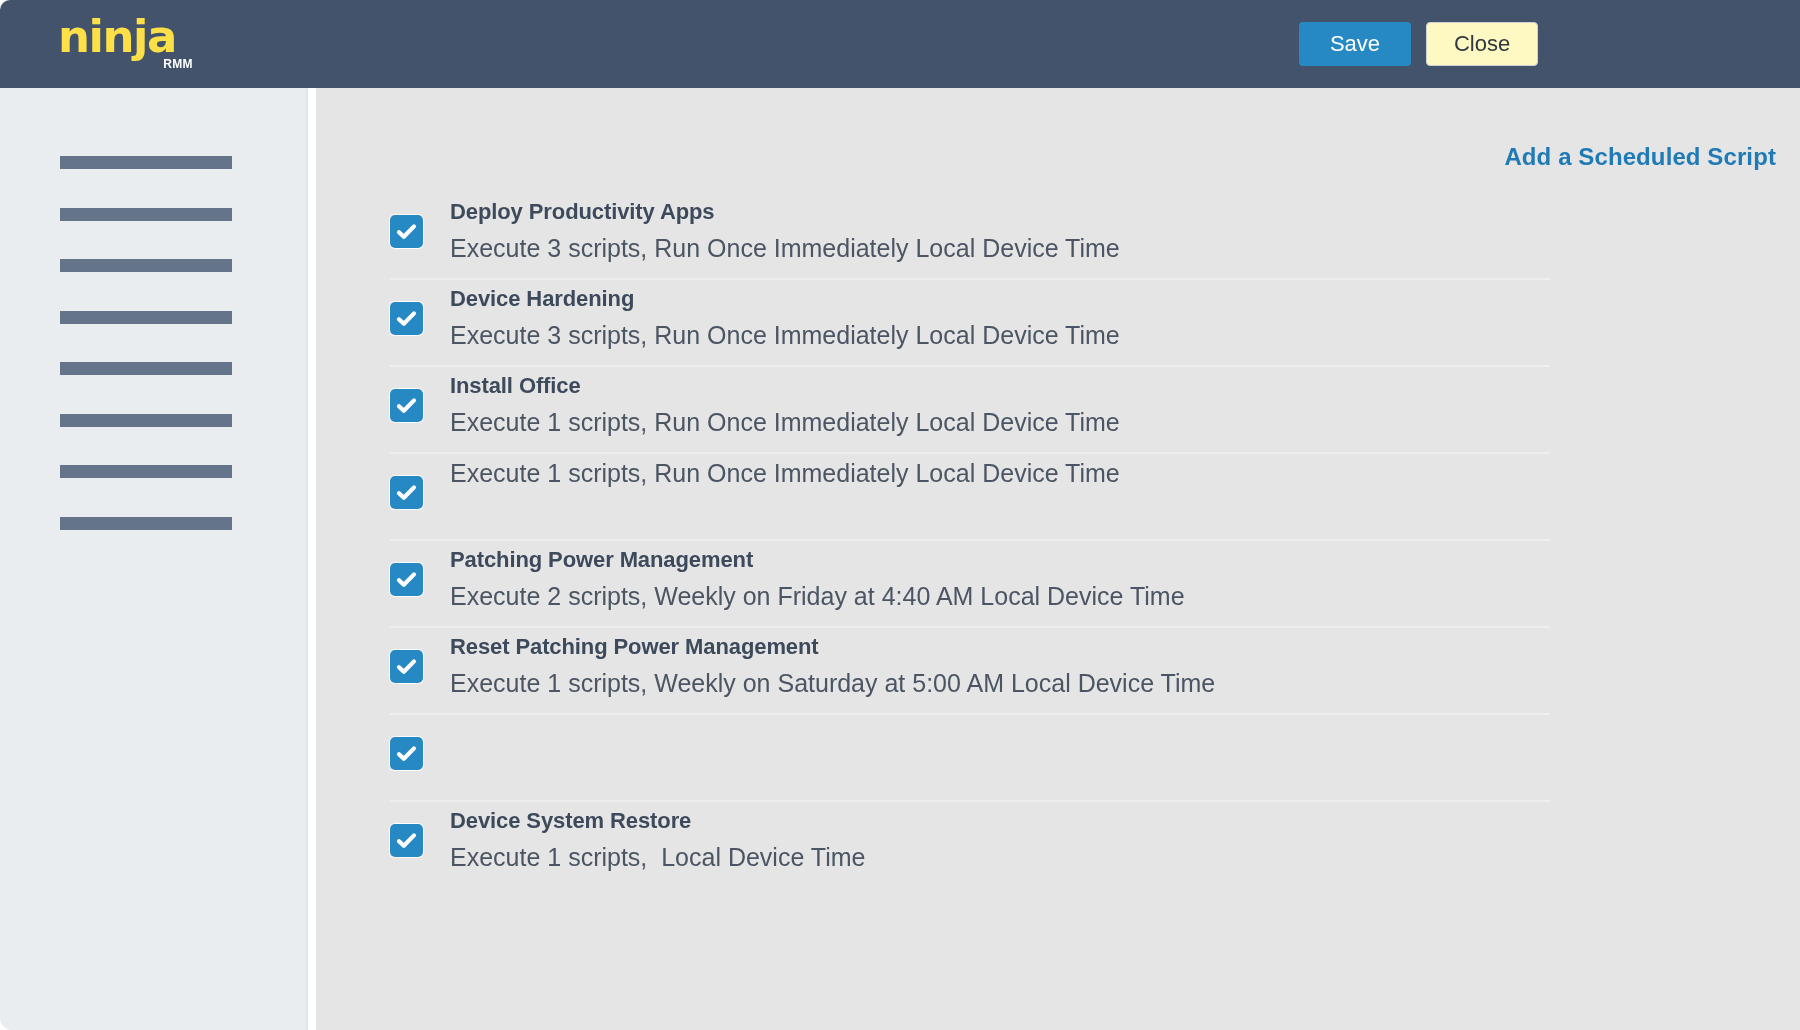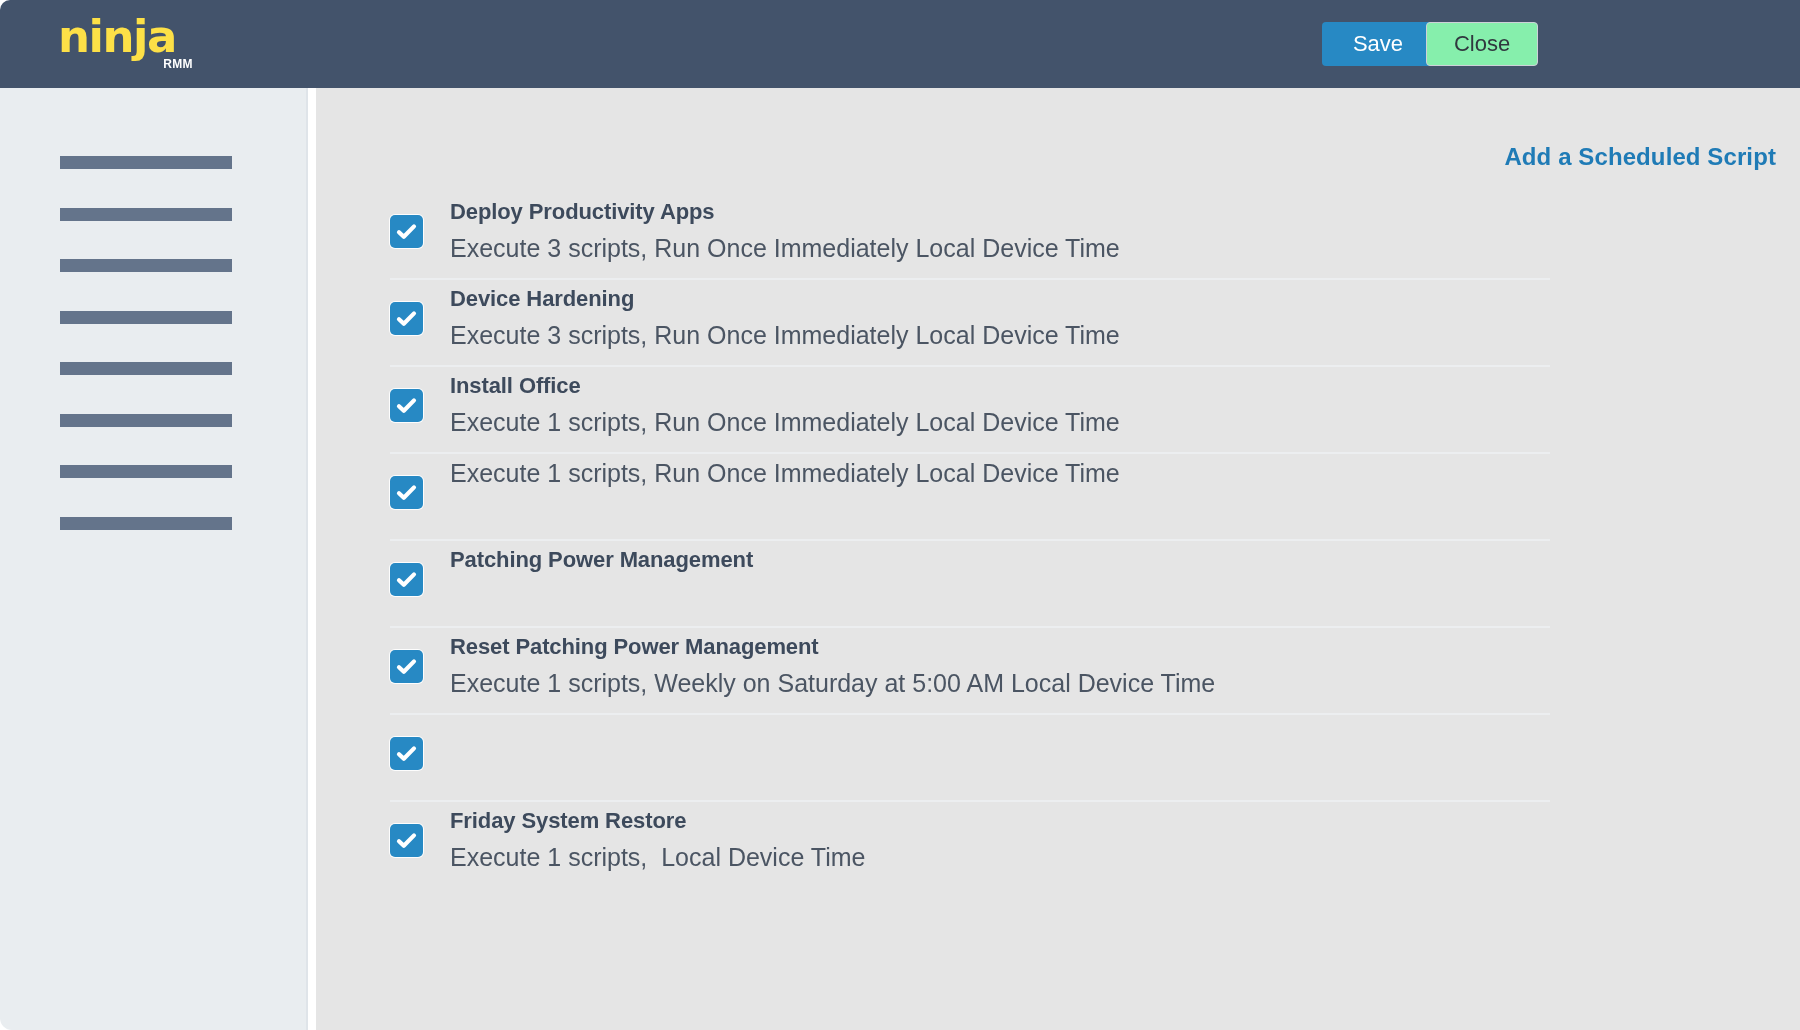--- a/index.html
+++ b/index.html
@@ -63,29 +63,29 @@
     font-family: "Liberation Sans", sans-serif;
     font-size: 22px;
     display: flex;
     align-items: center;
     justify-content: center;
     box-sizing: border-box;
     cursor: pointer;
     border: none;
   }
   #btn-save {
-    right: 366px;
+    right: 389px;
     width: 112px;
     background: #2789c4;
     color: #ffffff;
   }
   #btn-close {
     right: 262px;
     width: 112px;
-    background: #86efac;
+    background: #fef9c3;
     color: #31383f;
     border: 1px solid #cdd2d8;
   }
 
   
   #sidebar {
     position: absolute;
     left: 0;
     top: 88px;
     width: 308px;
@@ -255,20 +255,21 @@
       </div>
 
       <div class="script-row">
         <div class="chk">
           <svg width="33" height="33" viewBox="0 0 33 33" aria-hidden="true">
               <path d="M9 17.2 L13.8 21.8 L24 11.4" fill="none" stroke="#ffffff" stroke-width="4.2" stroke-linecap="round" stroke-linejoin="round"></path>
             </svg>
         </div>
         <div class="row-text">
           <div class="row-title">Patching Power Management</div>
+          <div class="row-sub">Execute 2 scripts, Weekly on Friday at 4:40 AM Local Device Time</div>
         </div>
       </div>
 
       <div class="script-row">
         <div class="chk">
           <svg width="33" height="33" viewBox="0 0 33 33" aria-hidden="true">
               <path d="M9 17.2 L13.8 21.8 L24 11.4" fill="none" stroke="#ffffff" stroke-width="4.2" stroke-linecap="round" stroke-linejoin="round"></path>
             </svg>
         </div>
         <div class="row-text">
@@ -285,20 +286,20 @@
         </div>
       </div>
 
       <div class="script-row last">
         <div class="chk">
           <svg width="33" height="33" viewBox="0 0 33 33" aria-hidden="true">
               <path d="M9 17.2 L13.8 21.8 L24 11.4" fill="none" stroke="#ffffff" stroke-width="4.2" stroke-linecap="round" stroke-linejoin="round"></path>
             </svg>
         </div>
         <div class="row-text">
-          <div class="row-title">Friday System Restore</div>
+          <div class="row-title">Device System Restore</div>
           <div class="row-sub">Execute 1 scripts,  Local Device Time</div>
         </div>
       </div>
 
     </div>
   </div>
 </div>
 
 </body></html>

